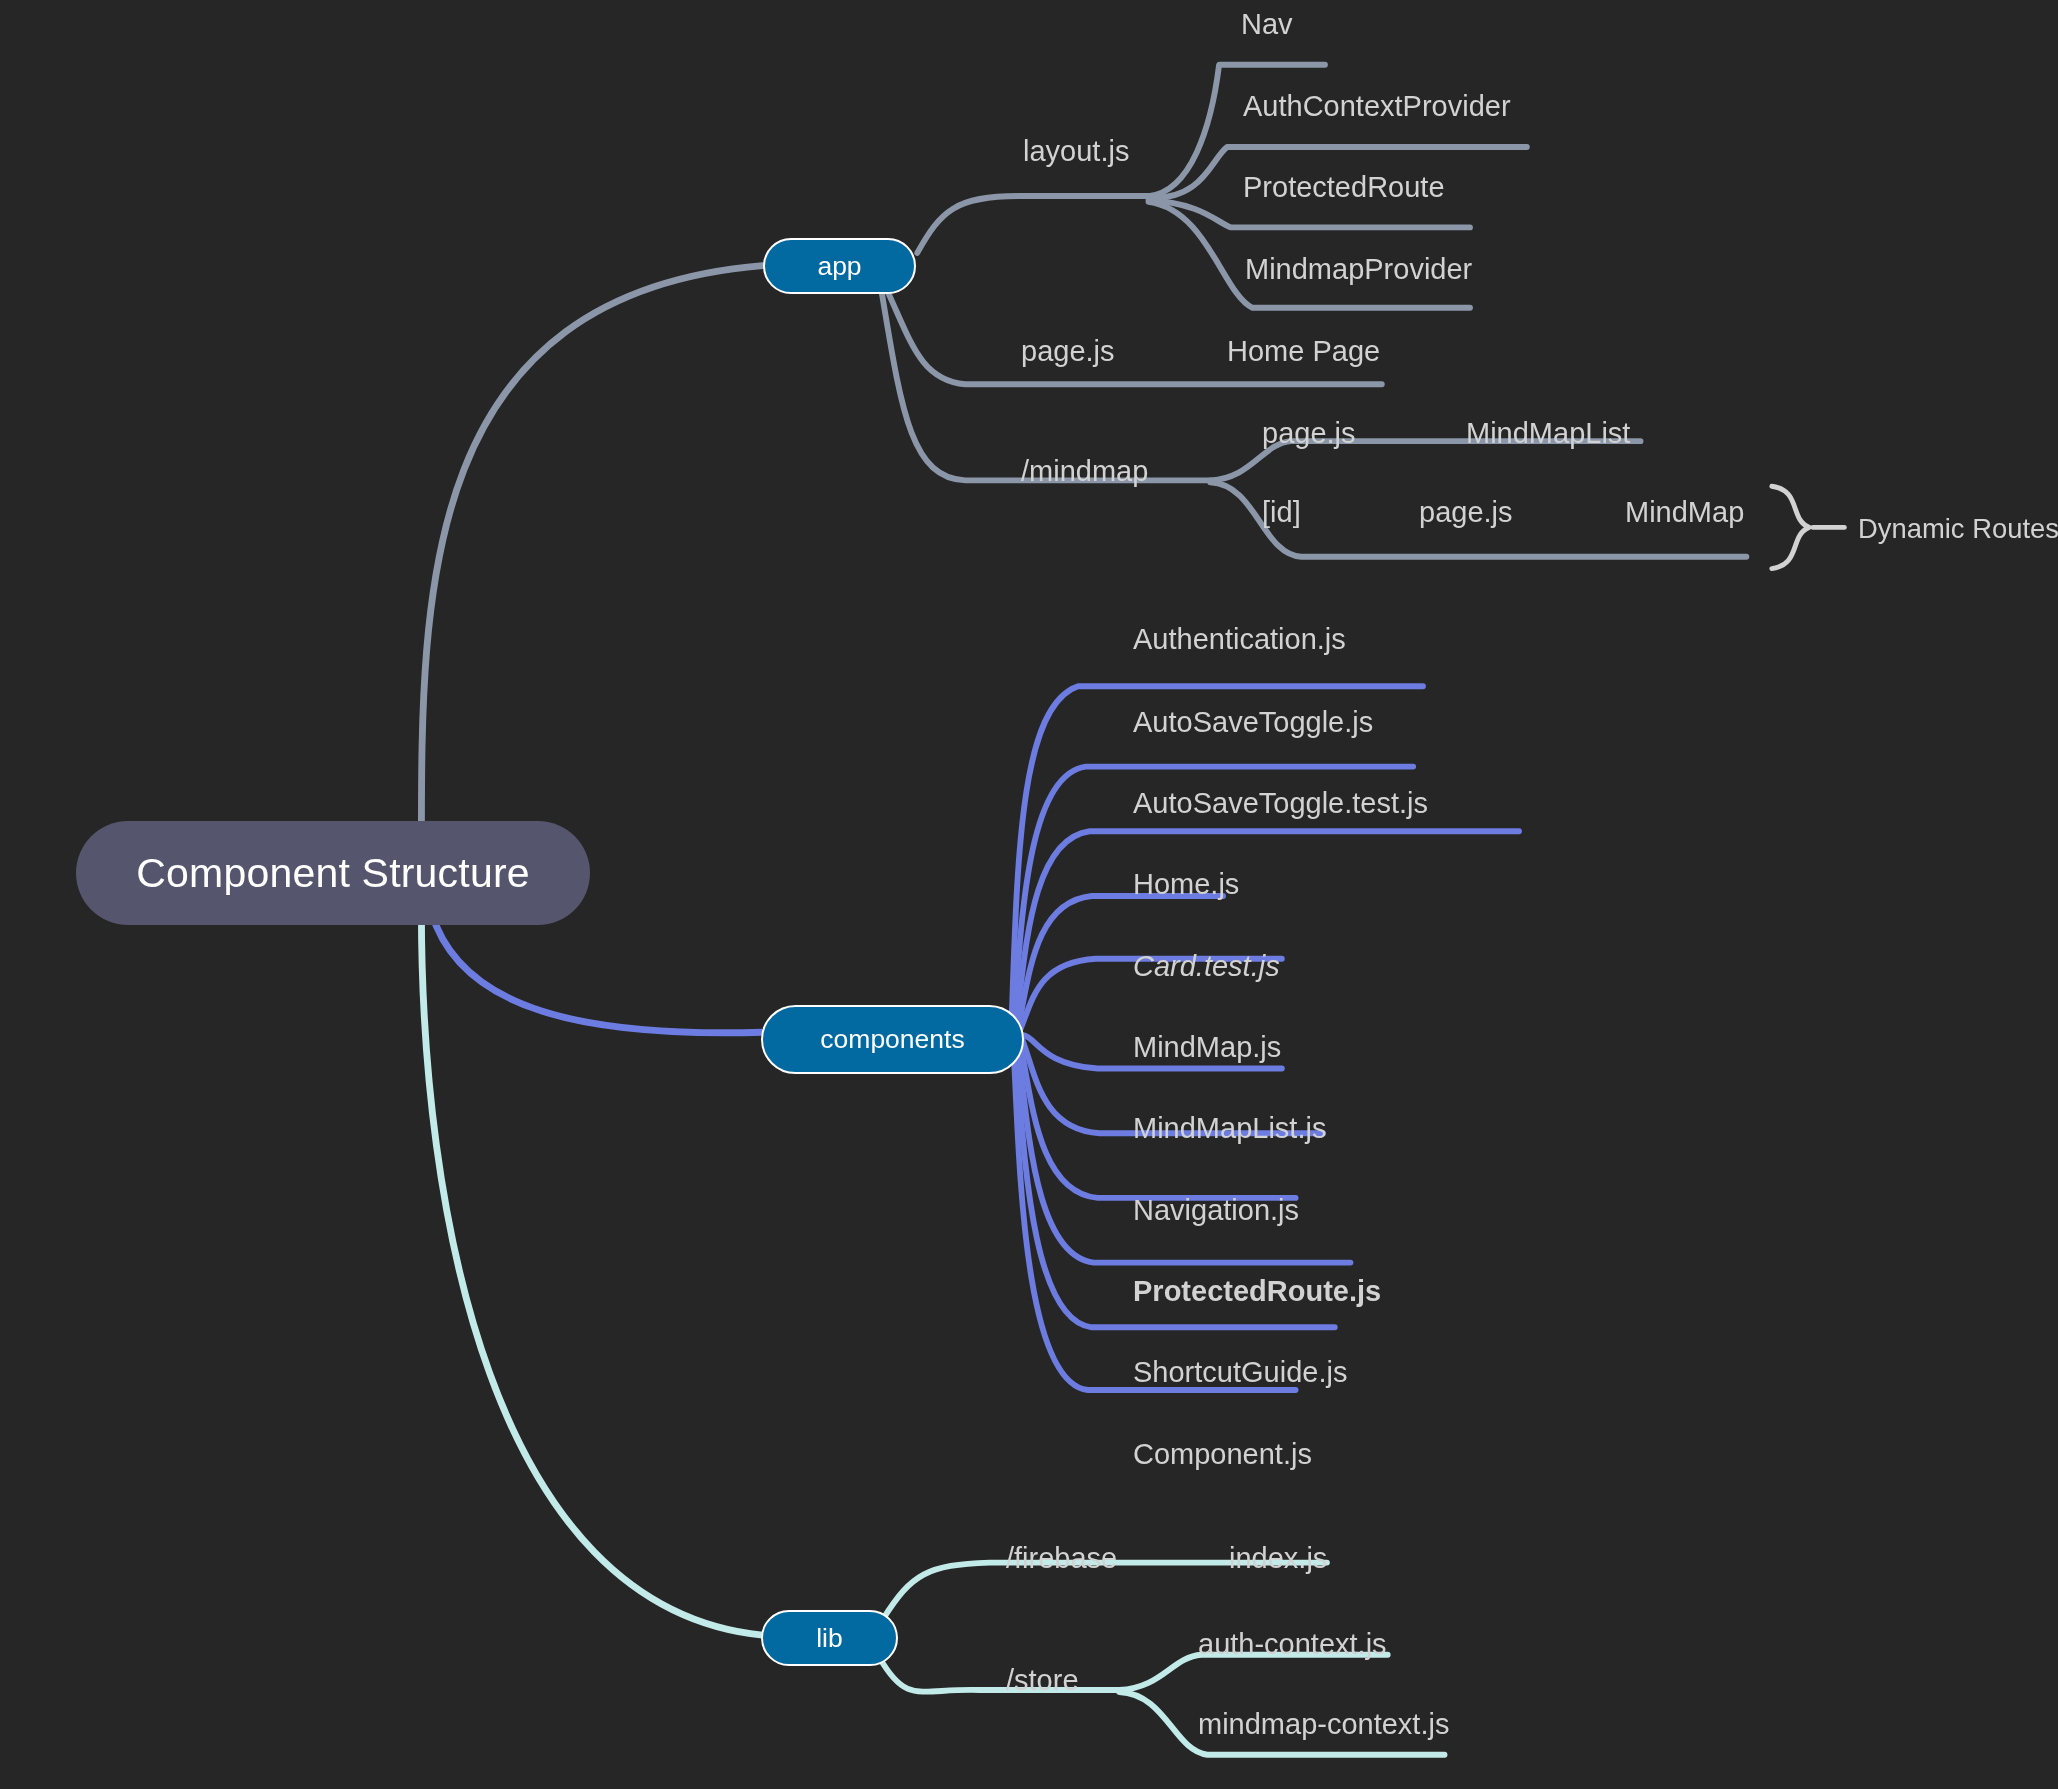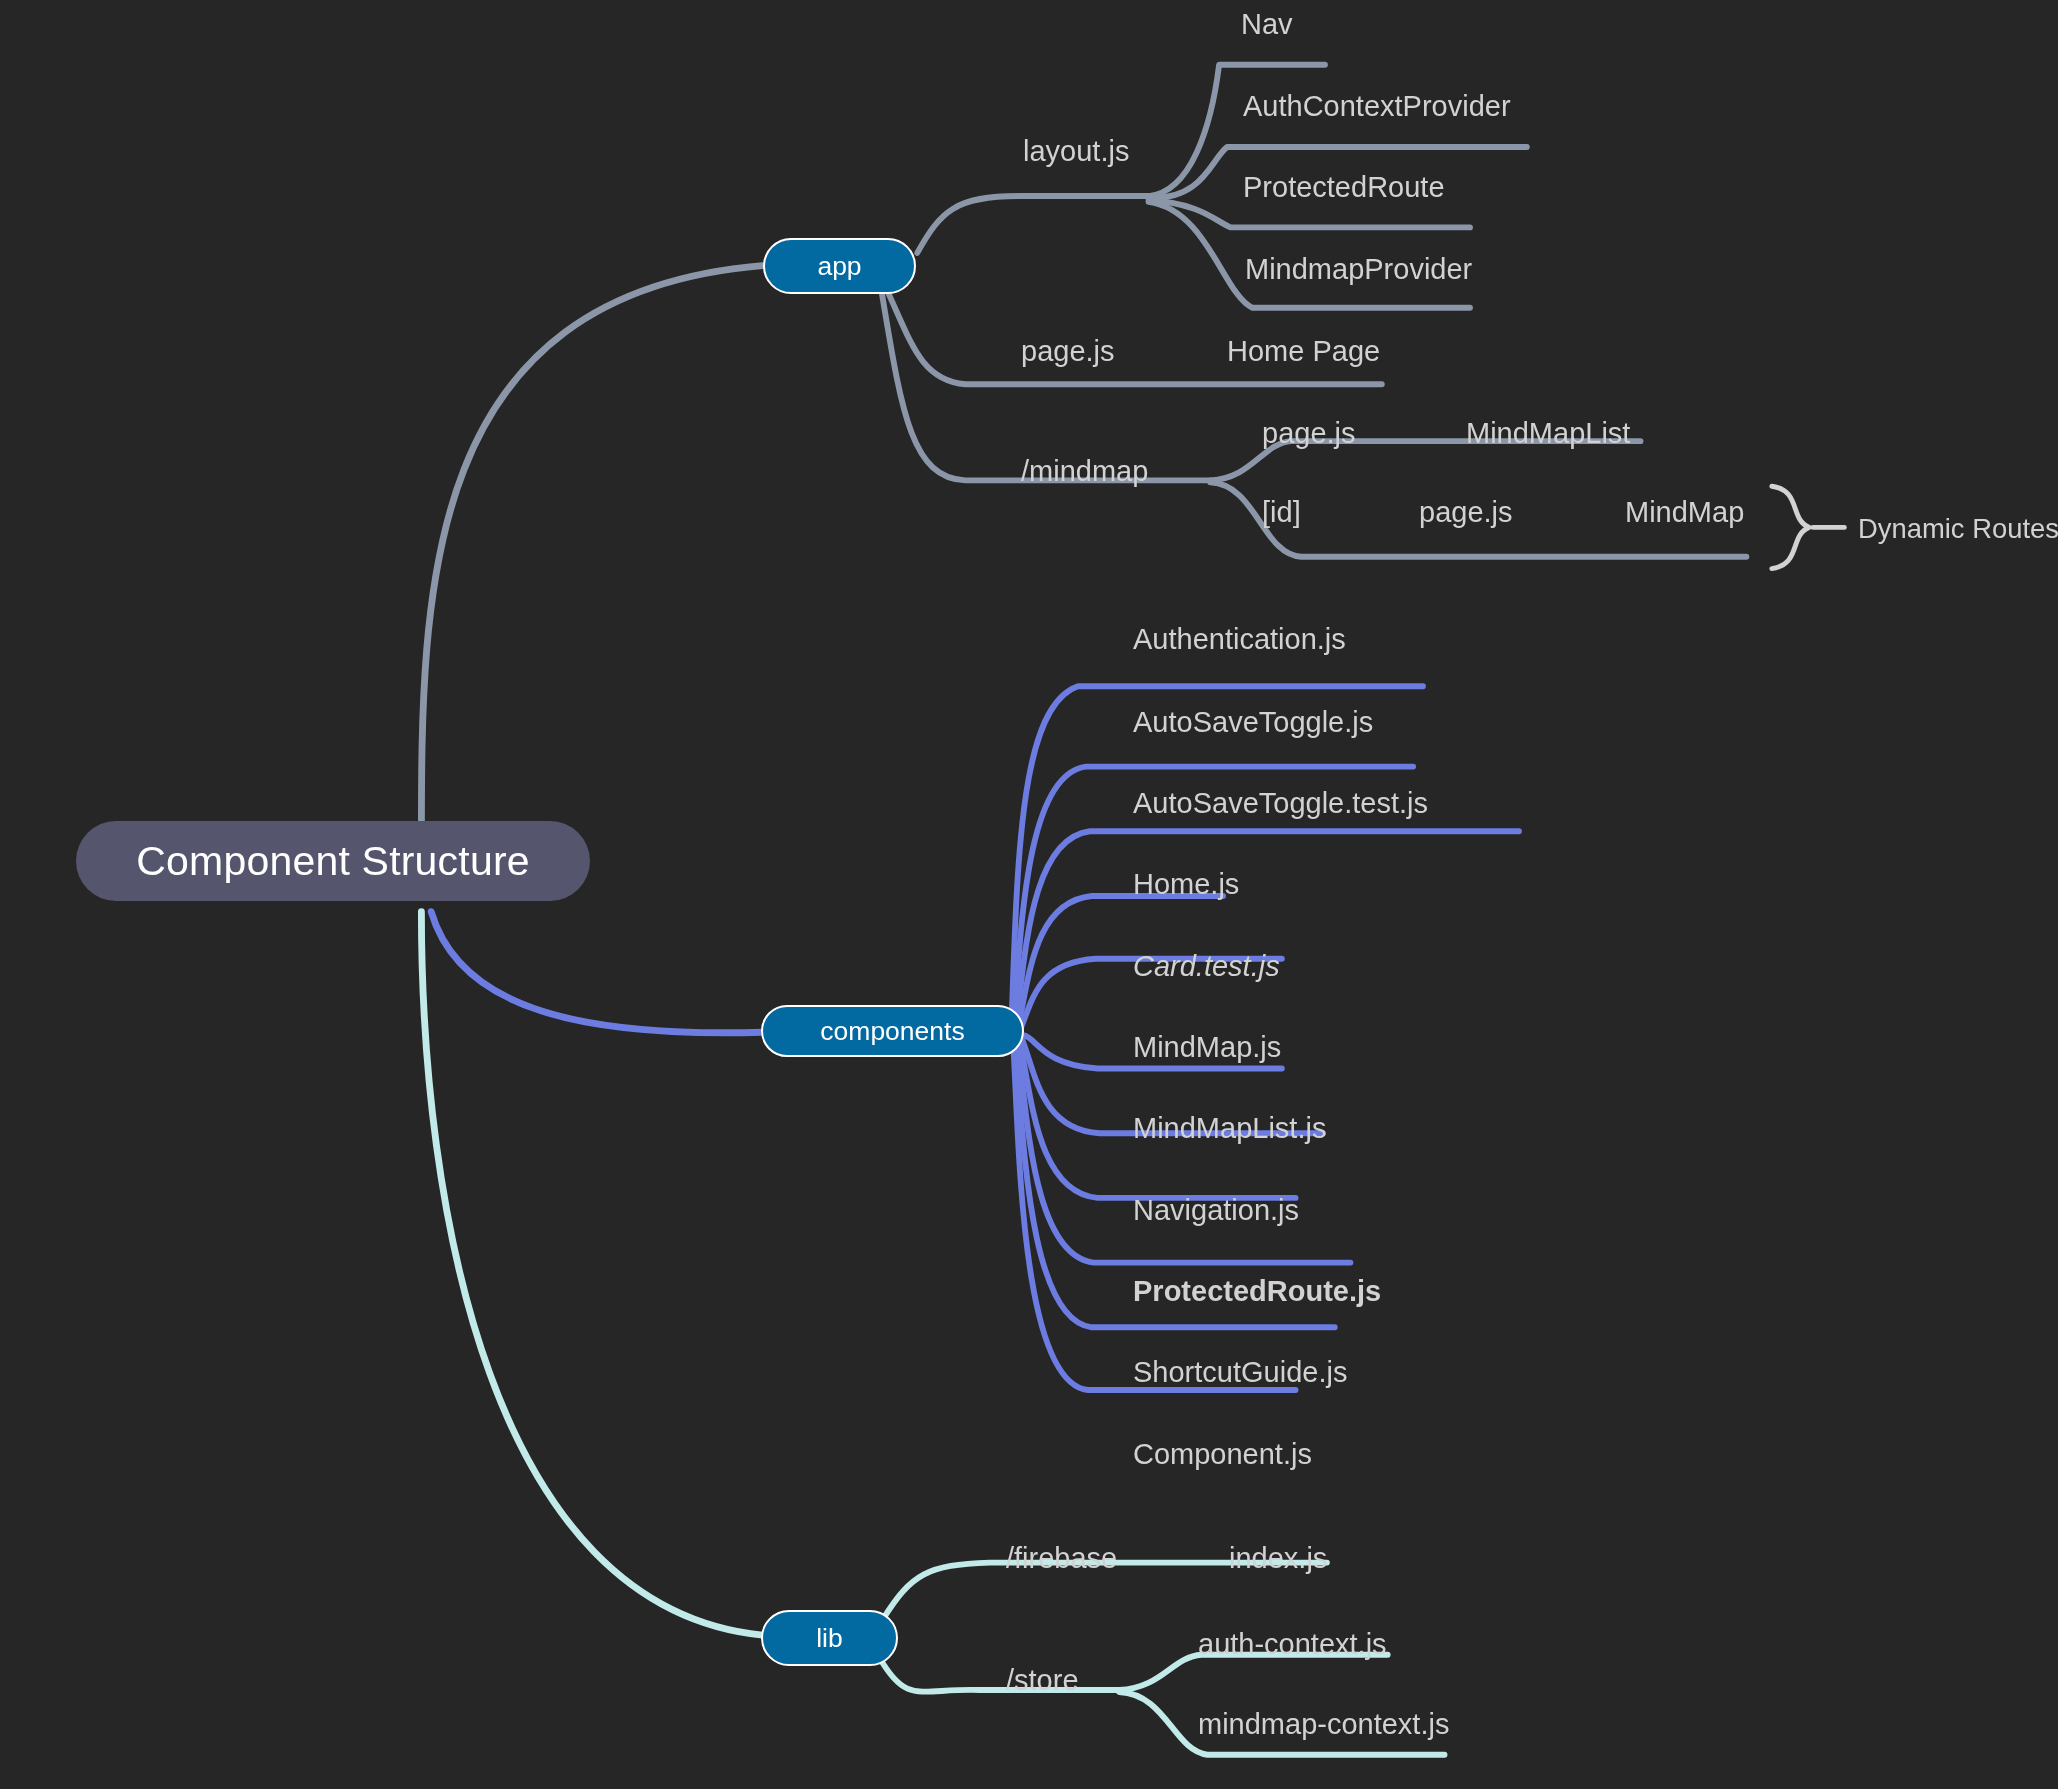--- a/index.html
+++ b/index.html
@@ -113,29 +113,29 @@
 
         <path d="M898,1692 C926,1740 938,1722 1000,1724 L1142,1724" stroke-width="6"></path>
 
         <path d="M1142,1724 C1186,1722 1196,1690 1226,1688 L1416,1688" stroke-width="6"></path>
 
         <path d="M1142,1726 C1190,1728 1198,1786 1232,1790 L1474,1790" stroke-width="6"></path>
       </g>
     </g>
   </svg>
 
-  <div class="root-node" style="left:76px;top:821px;width:514px;height:80px;">
+  <div class="root-node" style="left:76px;top:821px;width:514px;height:104px;">
     <span>Component Structure</span>
   </div>
 
   <div class="node branch-node" style="left:763px;top:238px;width:153px;height:56px;">
     <span>app</span>
   </div>
 
-  <div class="node branch-node" style="left:761px;top:1005px;width:263px;height:52px;text-align:right;">
+  <div class="node branch-node" style="left:761px;top:1005px;width:263px;height:69px;text-align:right;">
     <span>components</span>
   </div>
 
   <div class="node branch-node" style="left:761px;top:1610px;width:137px;height:56px;">
     <span>lib</span>
   </div>
 
   <div class="leaf" style="left:1023px;top:137px;">
     <span>layout.js</span>
   </div>

